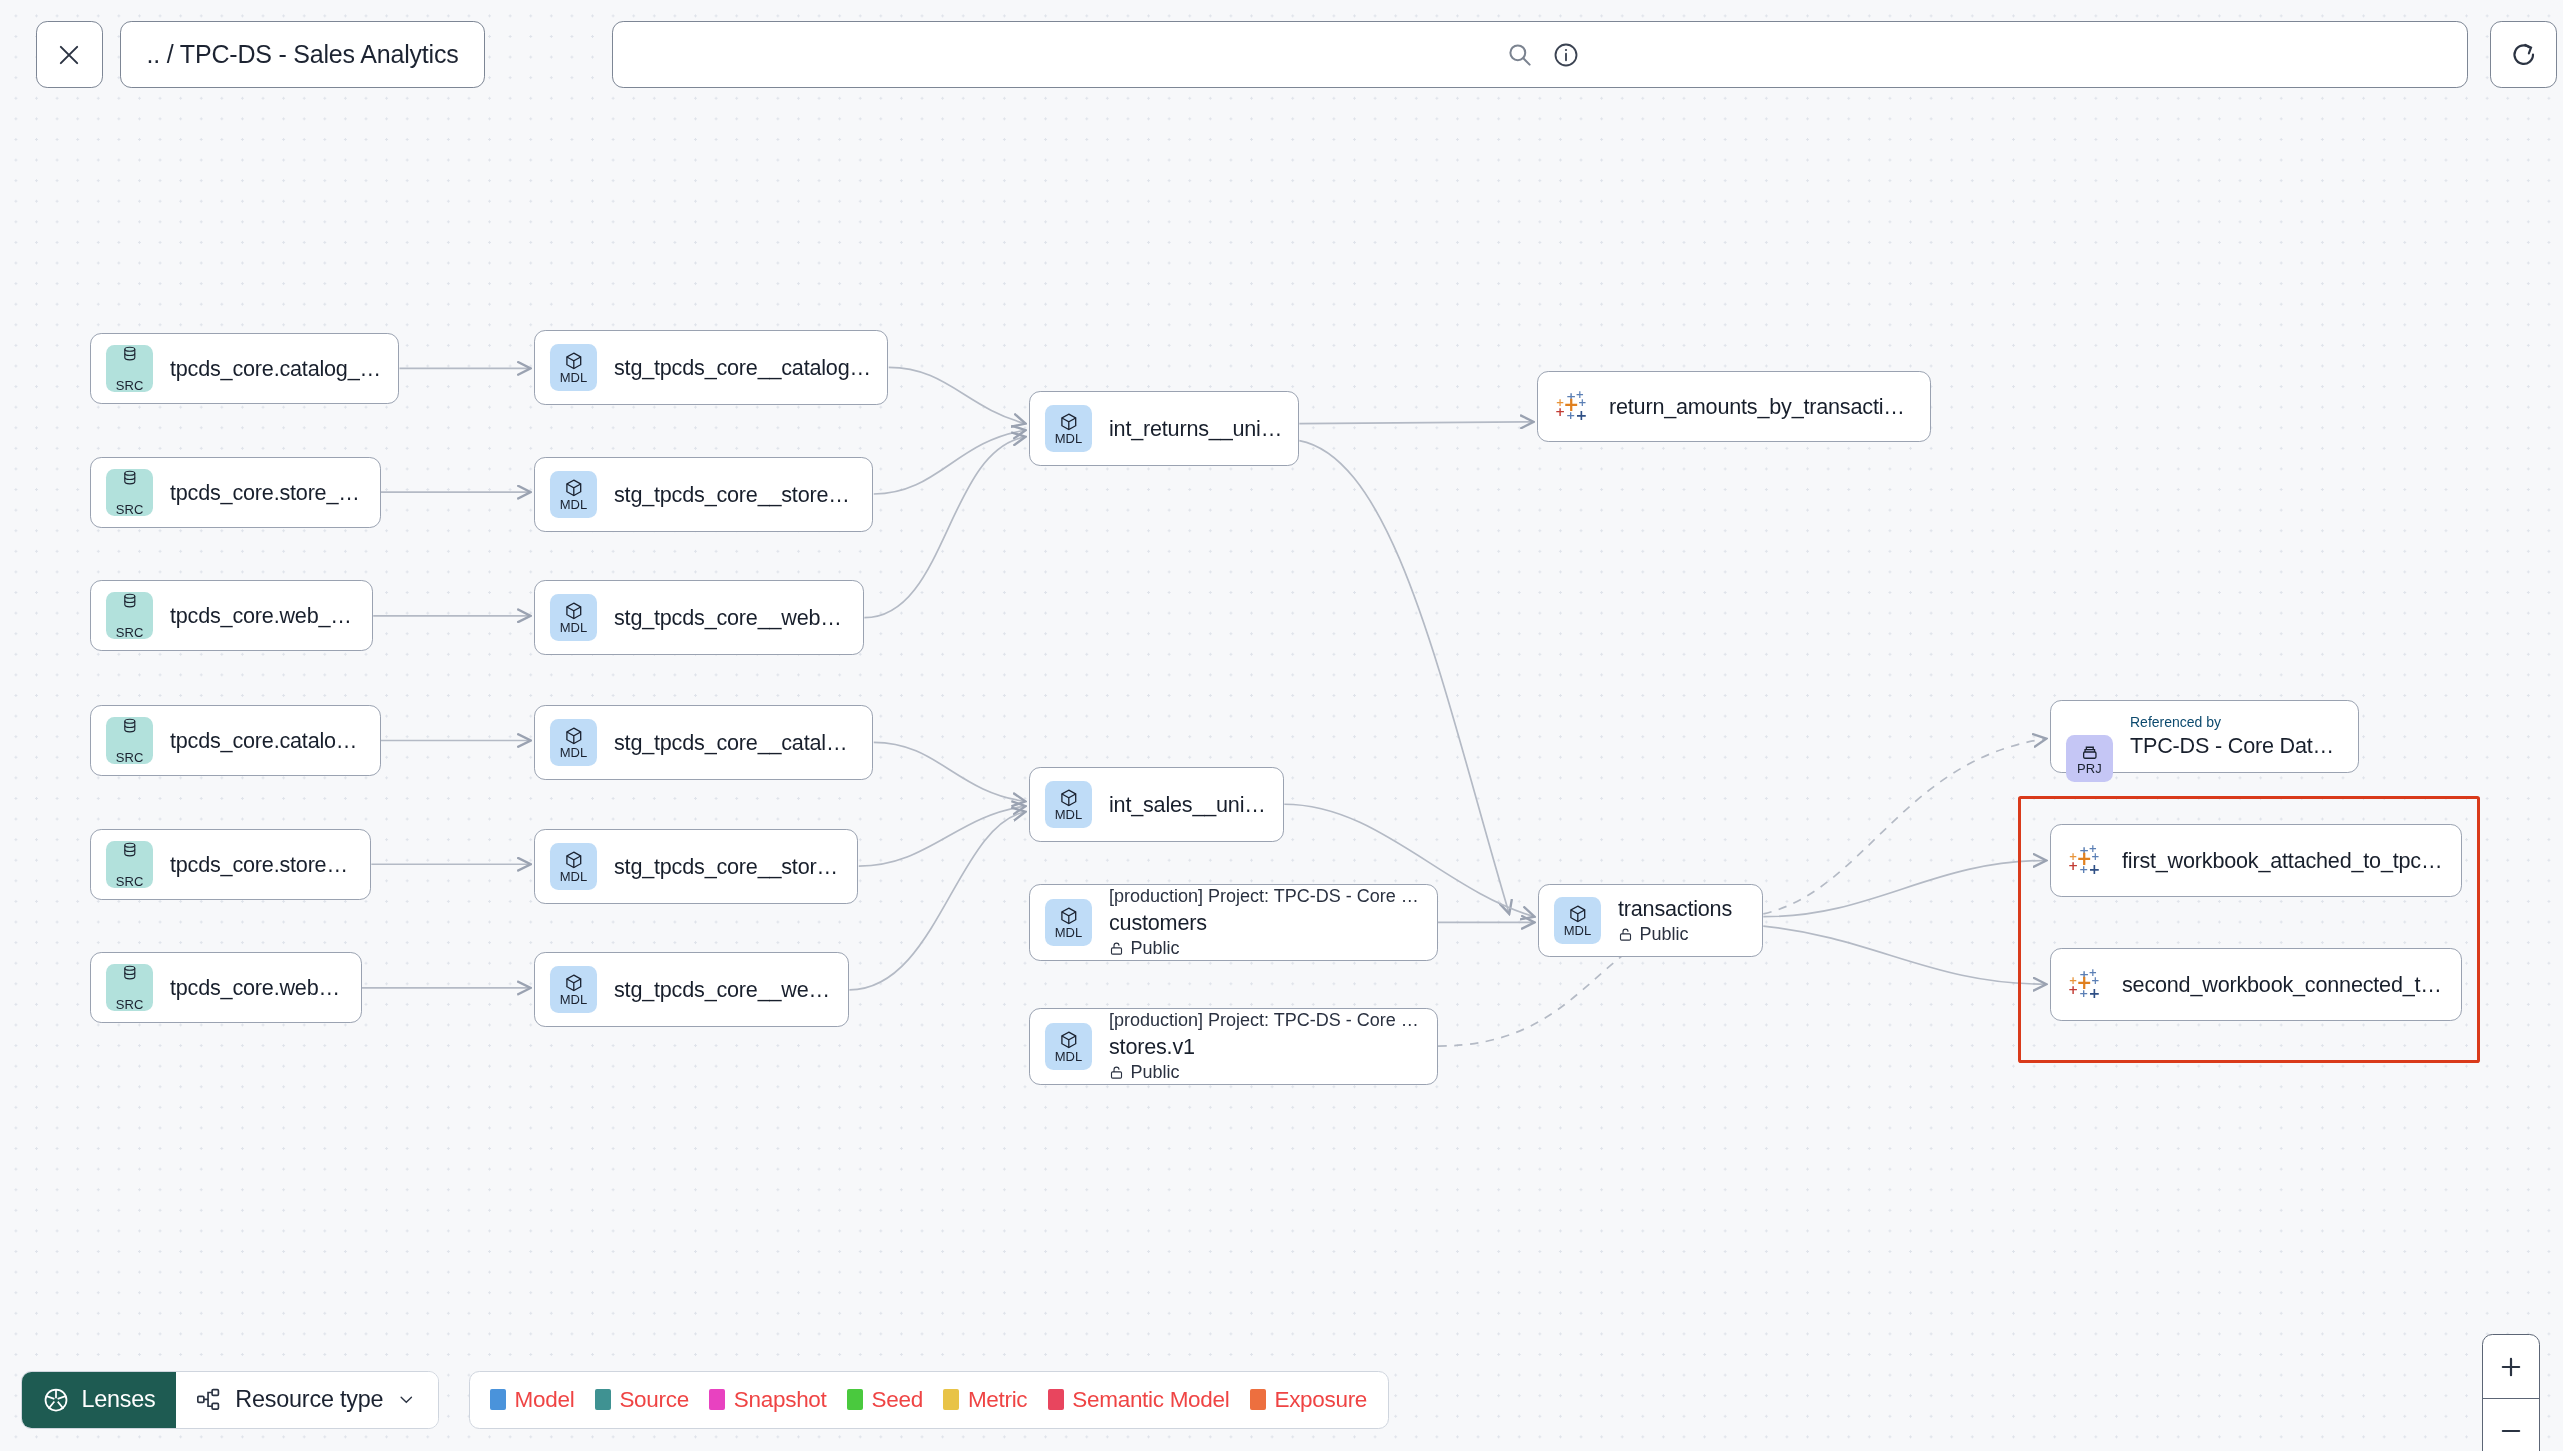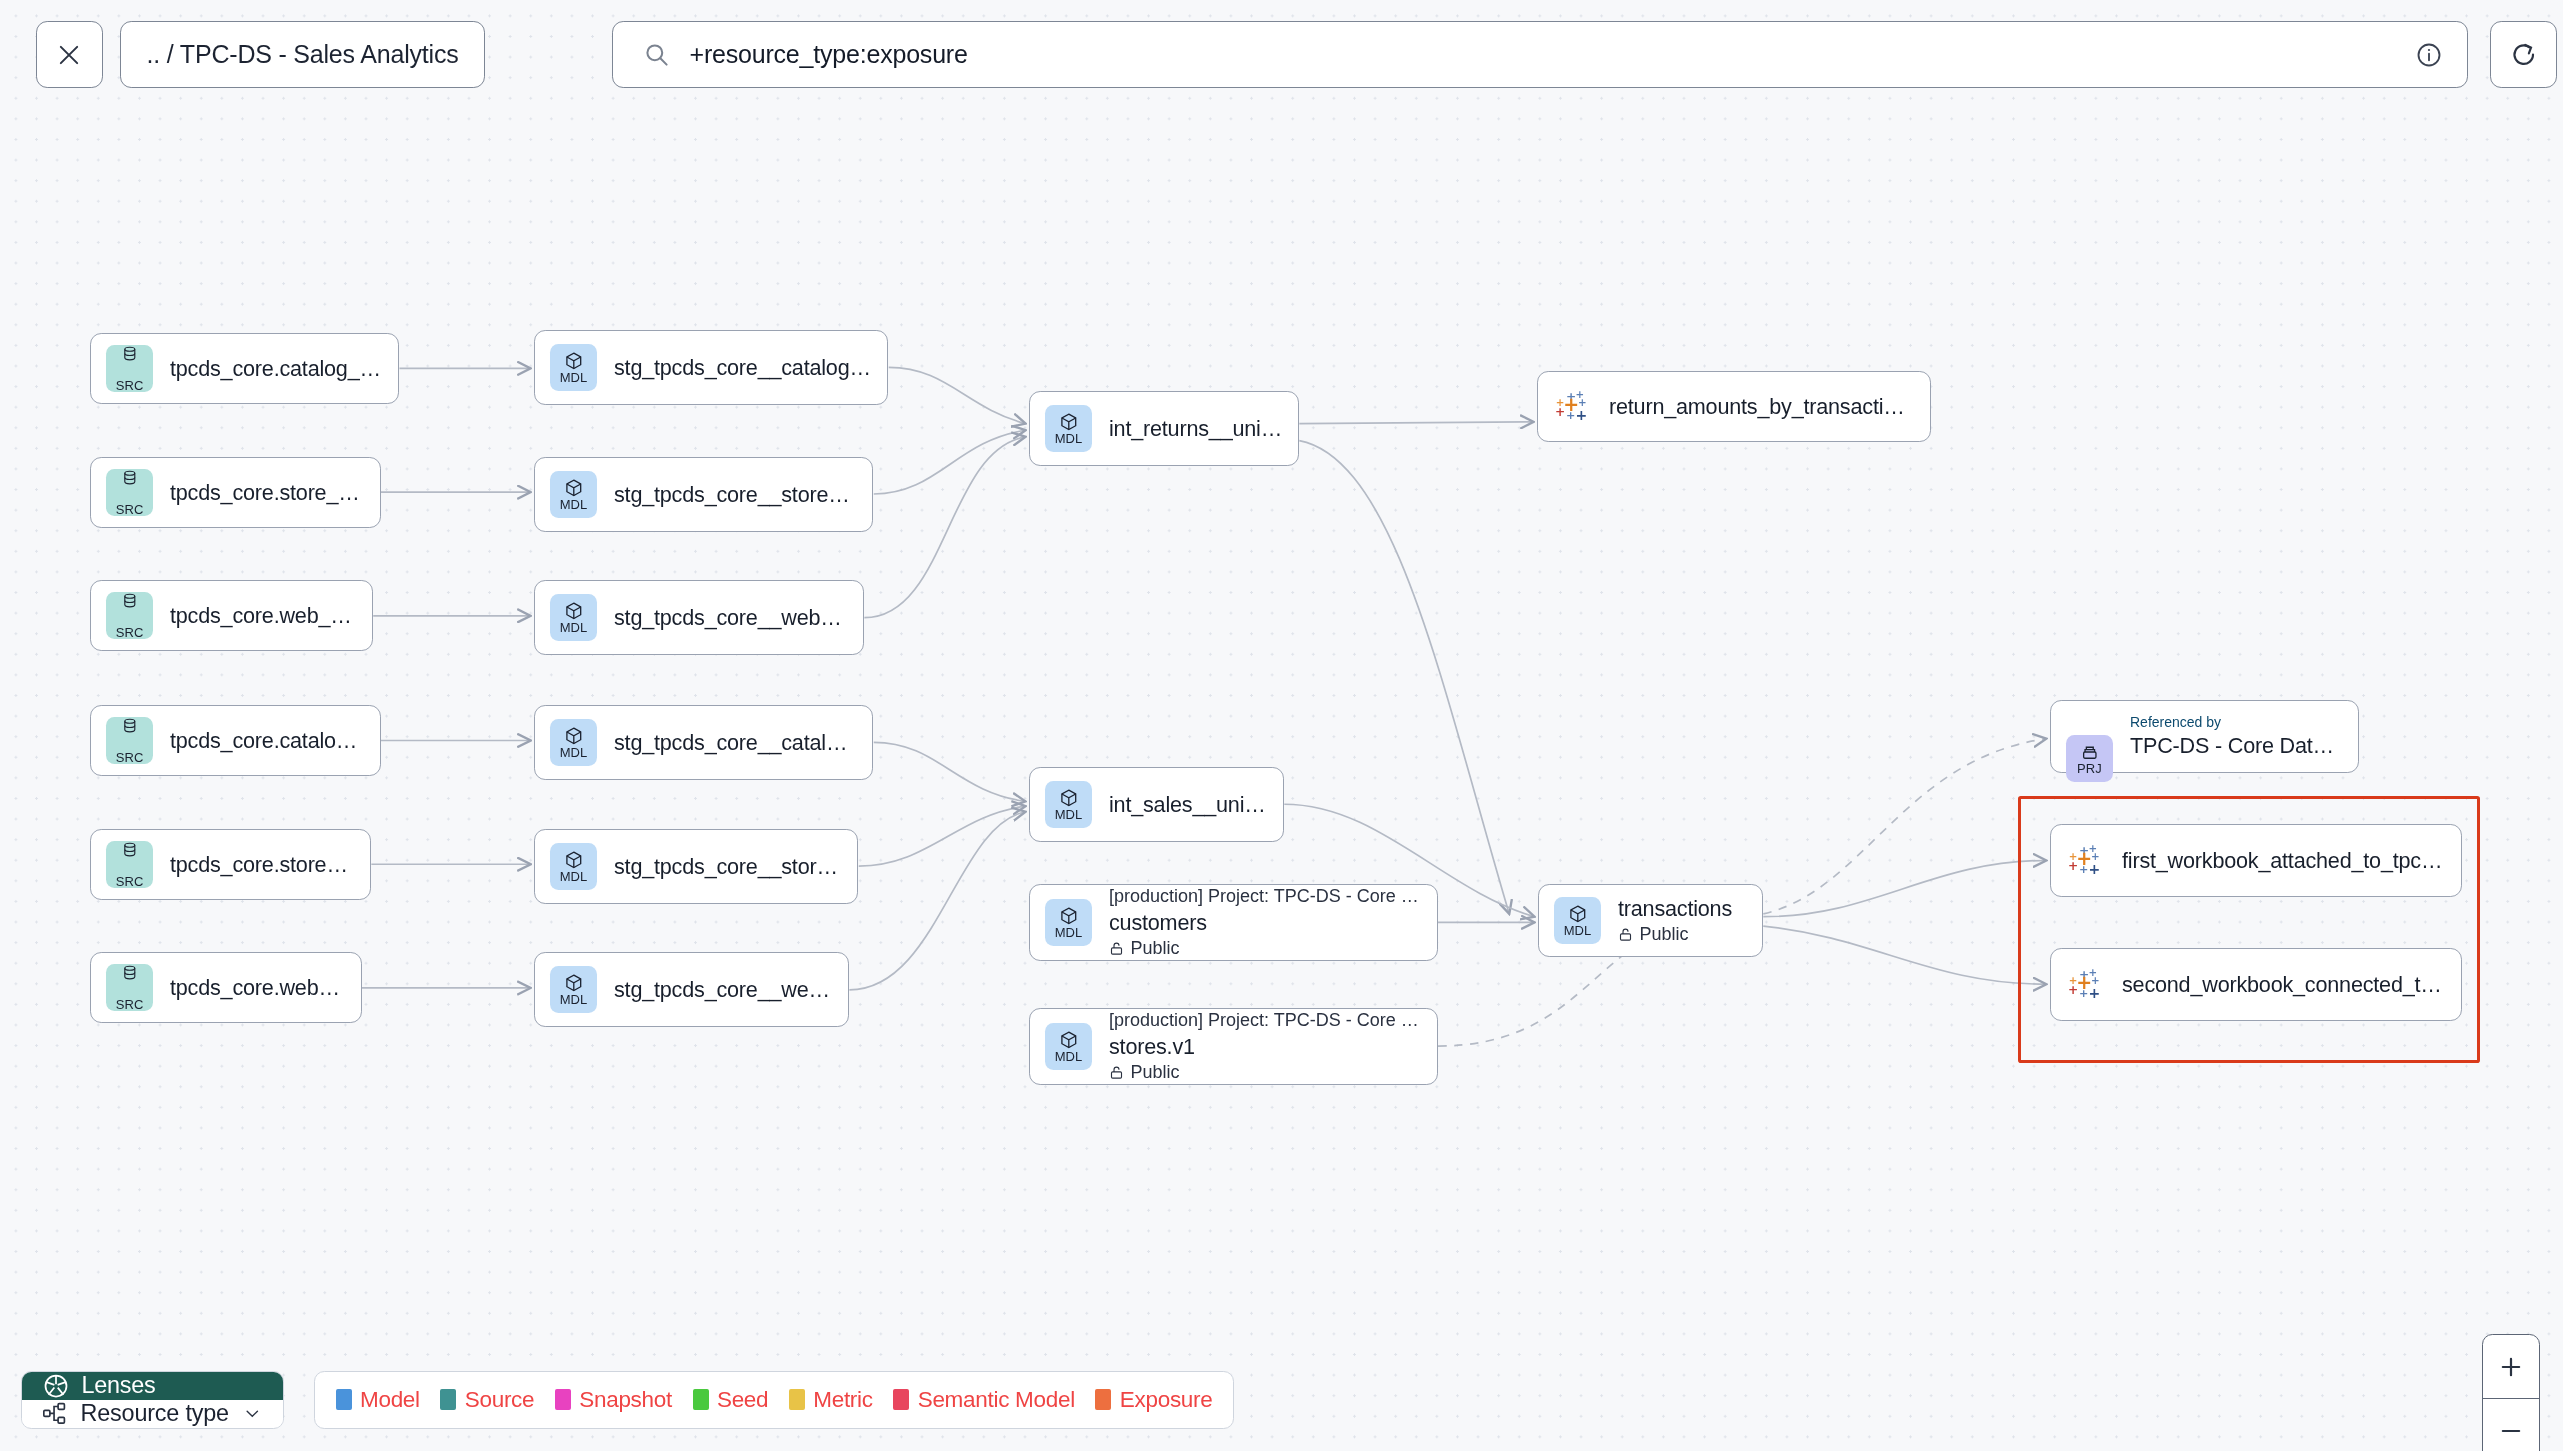--- a/index.html
+++ b/index.html
@@ -150,21 +150,20 @@
     display: flex; align-items: center; gap: 30px;
     z-index: 40;
   }
   #lens-group {
     display: flex; align-items: stretch;
     height: 58px;
     border-radius: 10.3px;
     overflow: hidden;
     border: 1.3px solid #cfd5de;
     background: #fff;
-    flex-direction: column;
   }
   #lenses-btn {
     background: #1e5b52;
     color: #fff;
     display: flex; align-items: center; gap: 11.2px;
     padding: 0 20.6px;
     font-size: 23.4px;
     cursor: pointer;
     letter-spacing: -0.2px;
   }
@@ -556,21 +555,20 @@
 
     <div class="tb-btn" id="breadcrumb">
       <span>.. / TPC-DS - Sales Analytics</span>
     </div>
 
     <div class="tb-btn" id="search-wrap">
       <svg class="ic" width="27" height="27" viewBox="0 0 24 24" fill="none" stroke="#7b8390" stroke-width="1.8" stroke-linecap="round">
         <circle cx="10.5" cy="10.5" r="6.6"></circle>
           <path d="M15.4 15.4 L21 21"></path>
       </svg>
-      <input id="search-input" type="text" spellcheck="false" value="+resource_type:exposure" placeholder="Search lineage" style="">
       <svg class="ic" width="28" height="28" viewBox="0 0 24 24" fill="none" stroke="#3b4352" stroke-width="1.6">
         <circle cx="12" cy="12" r="9"></circle>
         <path d="M12 10.8 L12 16.6" stroke-linecap="round"></path>
         <circle cx="12" cy="7.7" r="0.95" fill="#3b4352" stroke="none"></circle>
       </svg>
     </div>
 
     <div class="tb-btn" id="refresh-btn">
       <svg class="ic" width="30" height="30" viewBox="0 0 24 24" fill="none" stroke="#2b3342" stroke-width="1.75" stroke-linecap="round">
         <path d="M19.2 11.6 A7.4 7.4 0 1 1 16.4 5.9"></path>

